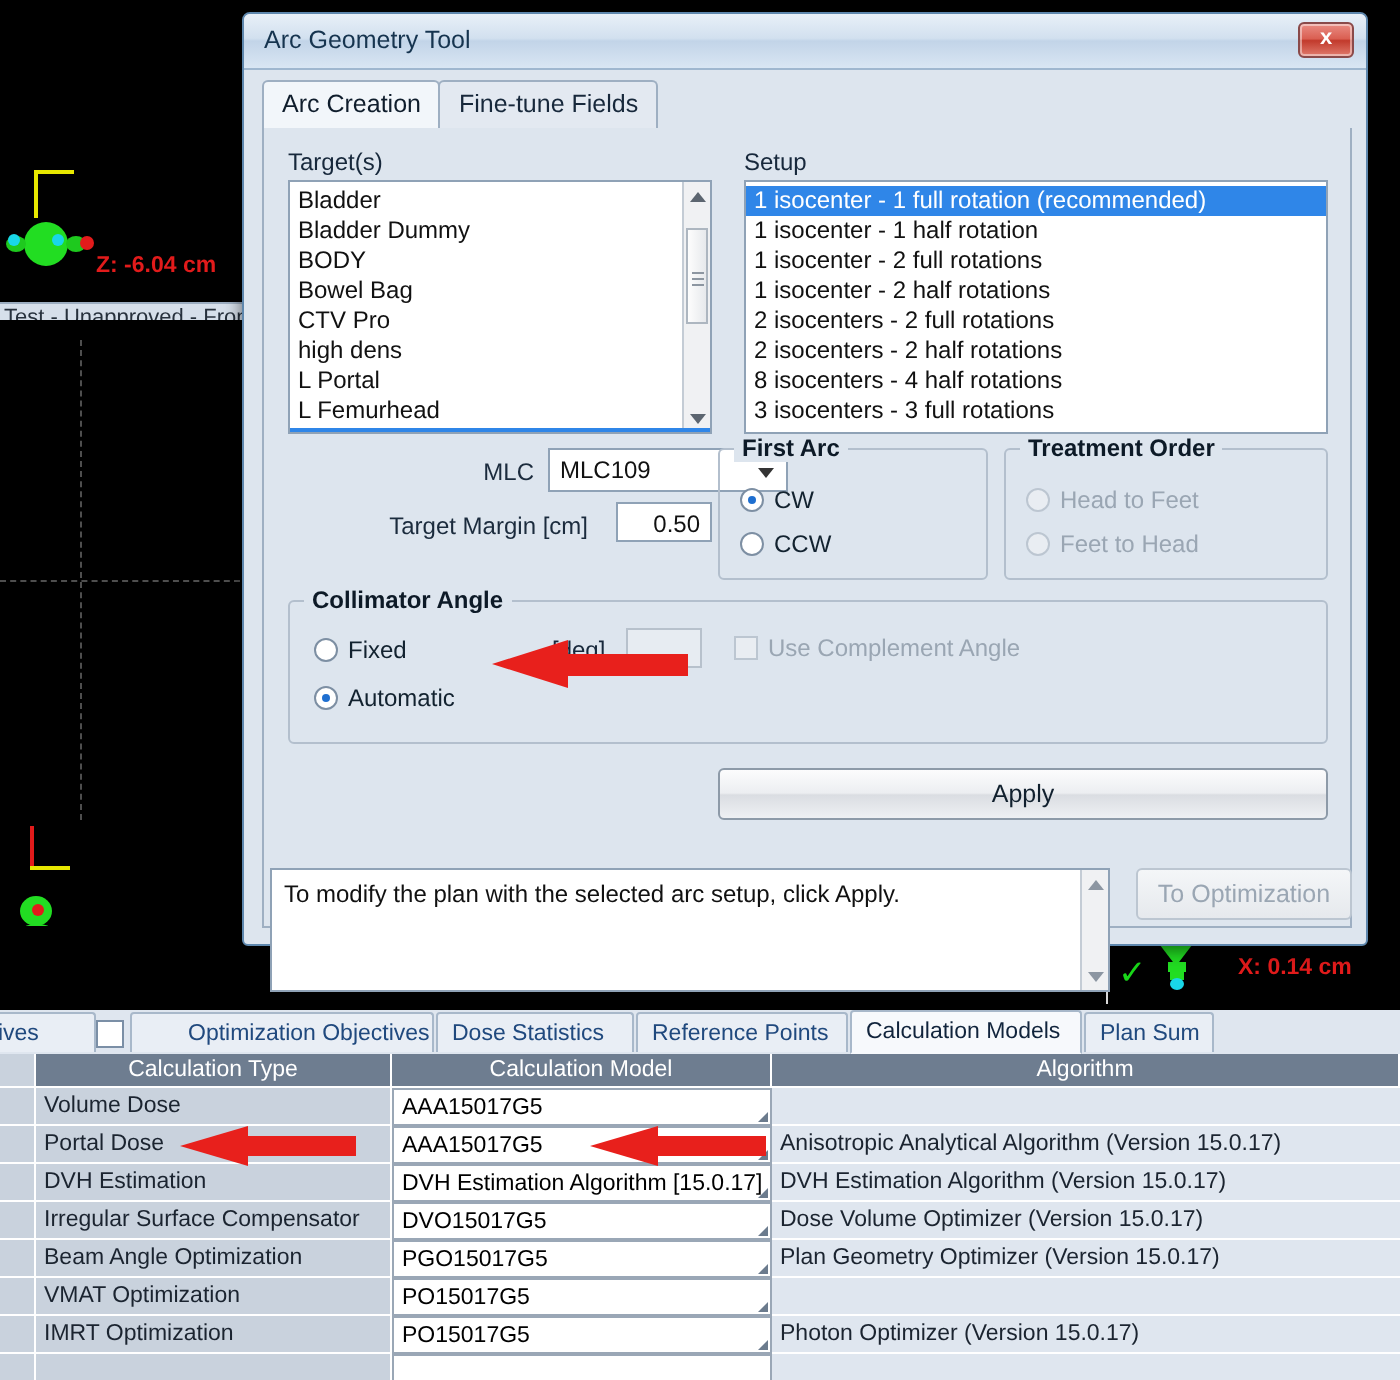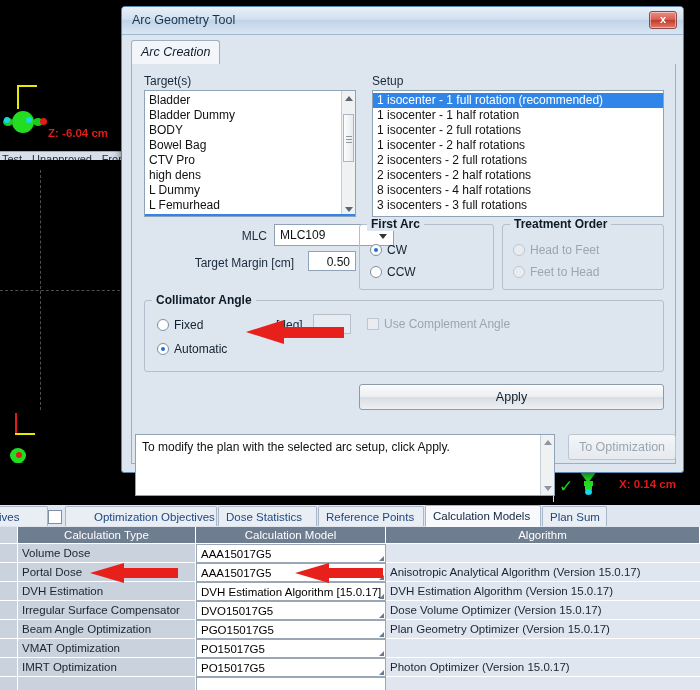--- a/index.html
+++ b/index.html
@@ -80,21 +80,21 @@
   #dlg-close .x{position:absolute;left:0;right:0;top:1px;text-align:center;color:#fff;
                 font-size:11px;font-weight:bold;font-family:"Liberation Sans",sans-serif;}
 
   #dlg-body{position:absolute;left:0;top:27px;right:0;bottom:0;}
 
   
   #dtabs{position:absolute;left:9px;top:6px;height:24px;}
   .dtab{position:relative;float:left;height:24px;line-height:23px;padding:0 9px;font-size:12.5px;
         background:#e3e9f1;border:1px solid #9eafc2;border-bottom:none;border-radius:3px 3px 0 0;
         color:#17283b;box-sizing:border-box;margin-right:-1px;}
-  .dtab.active{background:#f2f6fa;color:#0f1d2c;z-index:3;font-style:italic;}
+  .dtab.active{background:#f2f6fa;color:#0f1d2c;z-index:3;}
 
   #dpage{position:absolute;left:9px;top:30px;width:545px;height:400px;background:#dde5ee;
          border:1px solid #9eafc2;border-top:none;box-sizing:border-box;}
 
   .grp-label{position:absolute;font-size:12px;color:#17283b;}
 
   .listbox{position:absolute;background:#fff;border:1px solid #8fa2b6;box-sizing:border-box;overflow:hidden;padding-left:31px;}
   .listrow{height:15px;line-height:15px;padding-left:4px;font-size:12px;color:#111;white-space:nowrap;}
   .listrow.sel{background:#2f86e8;color:#fff;}
 
@@ -283,34 +283,37 @@
       <div class="x">x</div>
     </div>
   </div>
 
   <div id="dlg-body">
 
     <div id="dtabs">
       <div class="dtab active">
         <span>Arc Creation</span>
       </div>
+      <div class="dtab">
+        <span>Fine-tune Fields</span>
+      </div>
     </div>
 
     <div id="dpage">
 
       <div class="grp-label" style="left:12px;top:10px;">Target(s)</div>
       <div class="listbox" style="left:12px;top:26px;width:212px;height:127px;">
         <div id="targets-items" style="position:absolute;left:0;top:2px;right:15px;">
             <div class="listrow">Bladder</div>
             <div class="listrow">Bladder Dummy</div>
             <div class="listrow">BODY</div>
             <div class="listrow">Bowel Bag</div>
             <div class="listrow">CTV Pro</div>
             <div class="listrow">high dens</div>
-            <div class="listrow">L Dummy</div>
+            <div class="listrow">L Portal</div>
             <div class="listrow">L Femurhead</div>
           </div>
         <div class="vscroll" style="right:0;top:0;bottom:0;">
           <div class="arw" style="top:0;">
             <i style="top:5px;border-left:4px solid transparent;border-right:4px solid transparent;border-bottom:5px solid #5c6570;"></i>
           </div>
           <div class="thumb" style="top:23px;height:48px;">
             <b style="top:21px;"></b>
               <b style="top:24px;"></b>
               <b style="top:27px;"></b>

